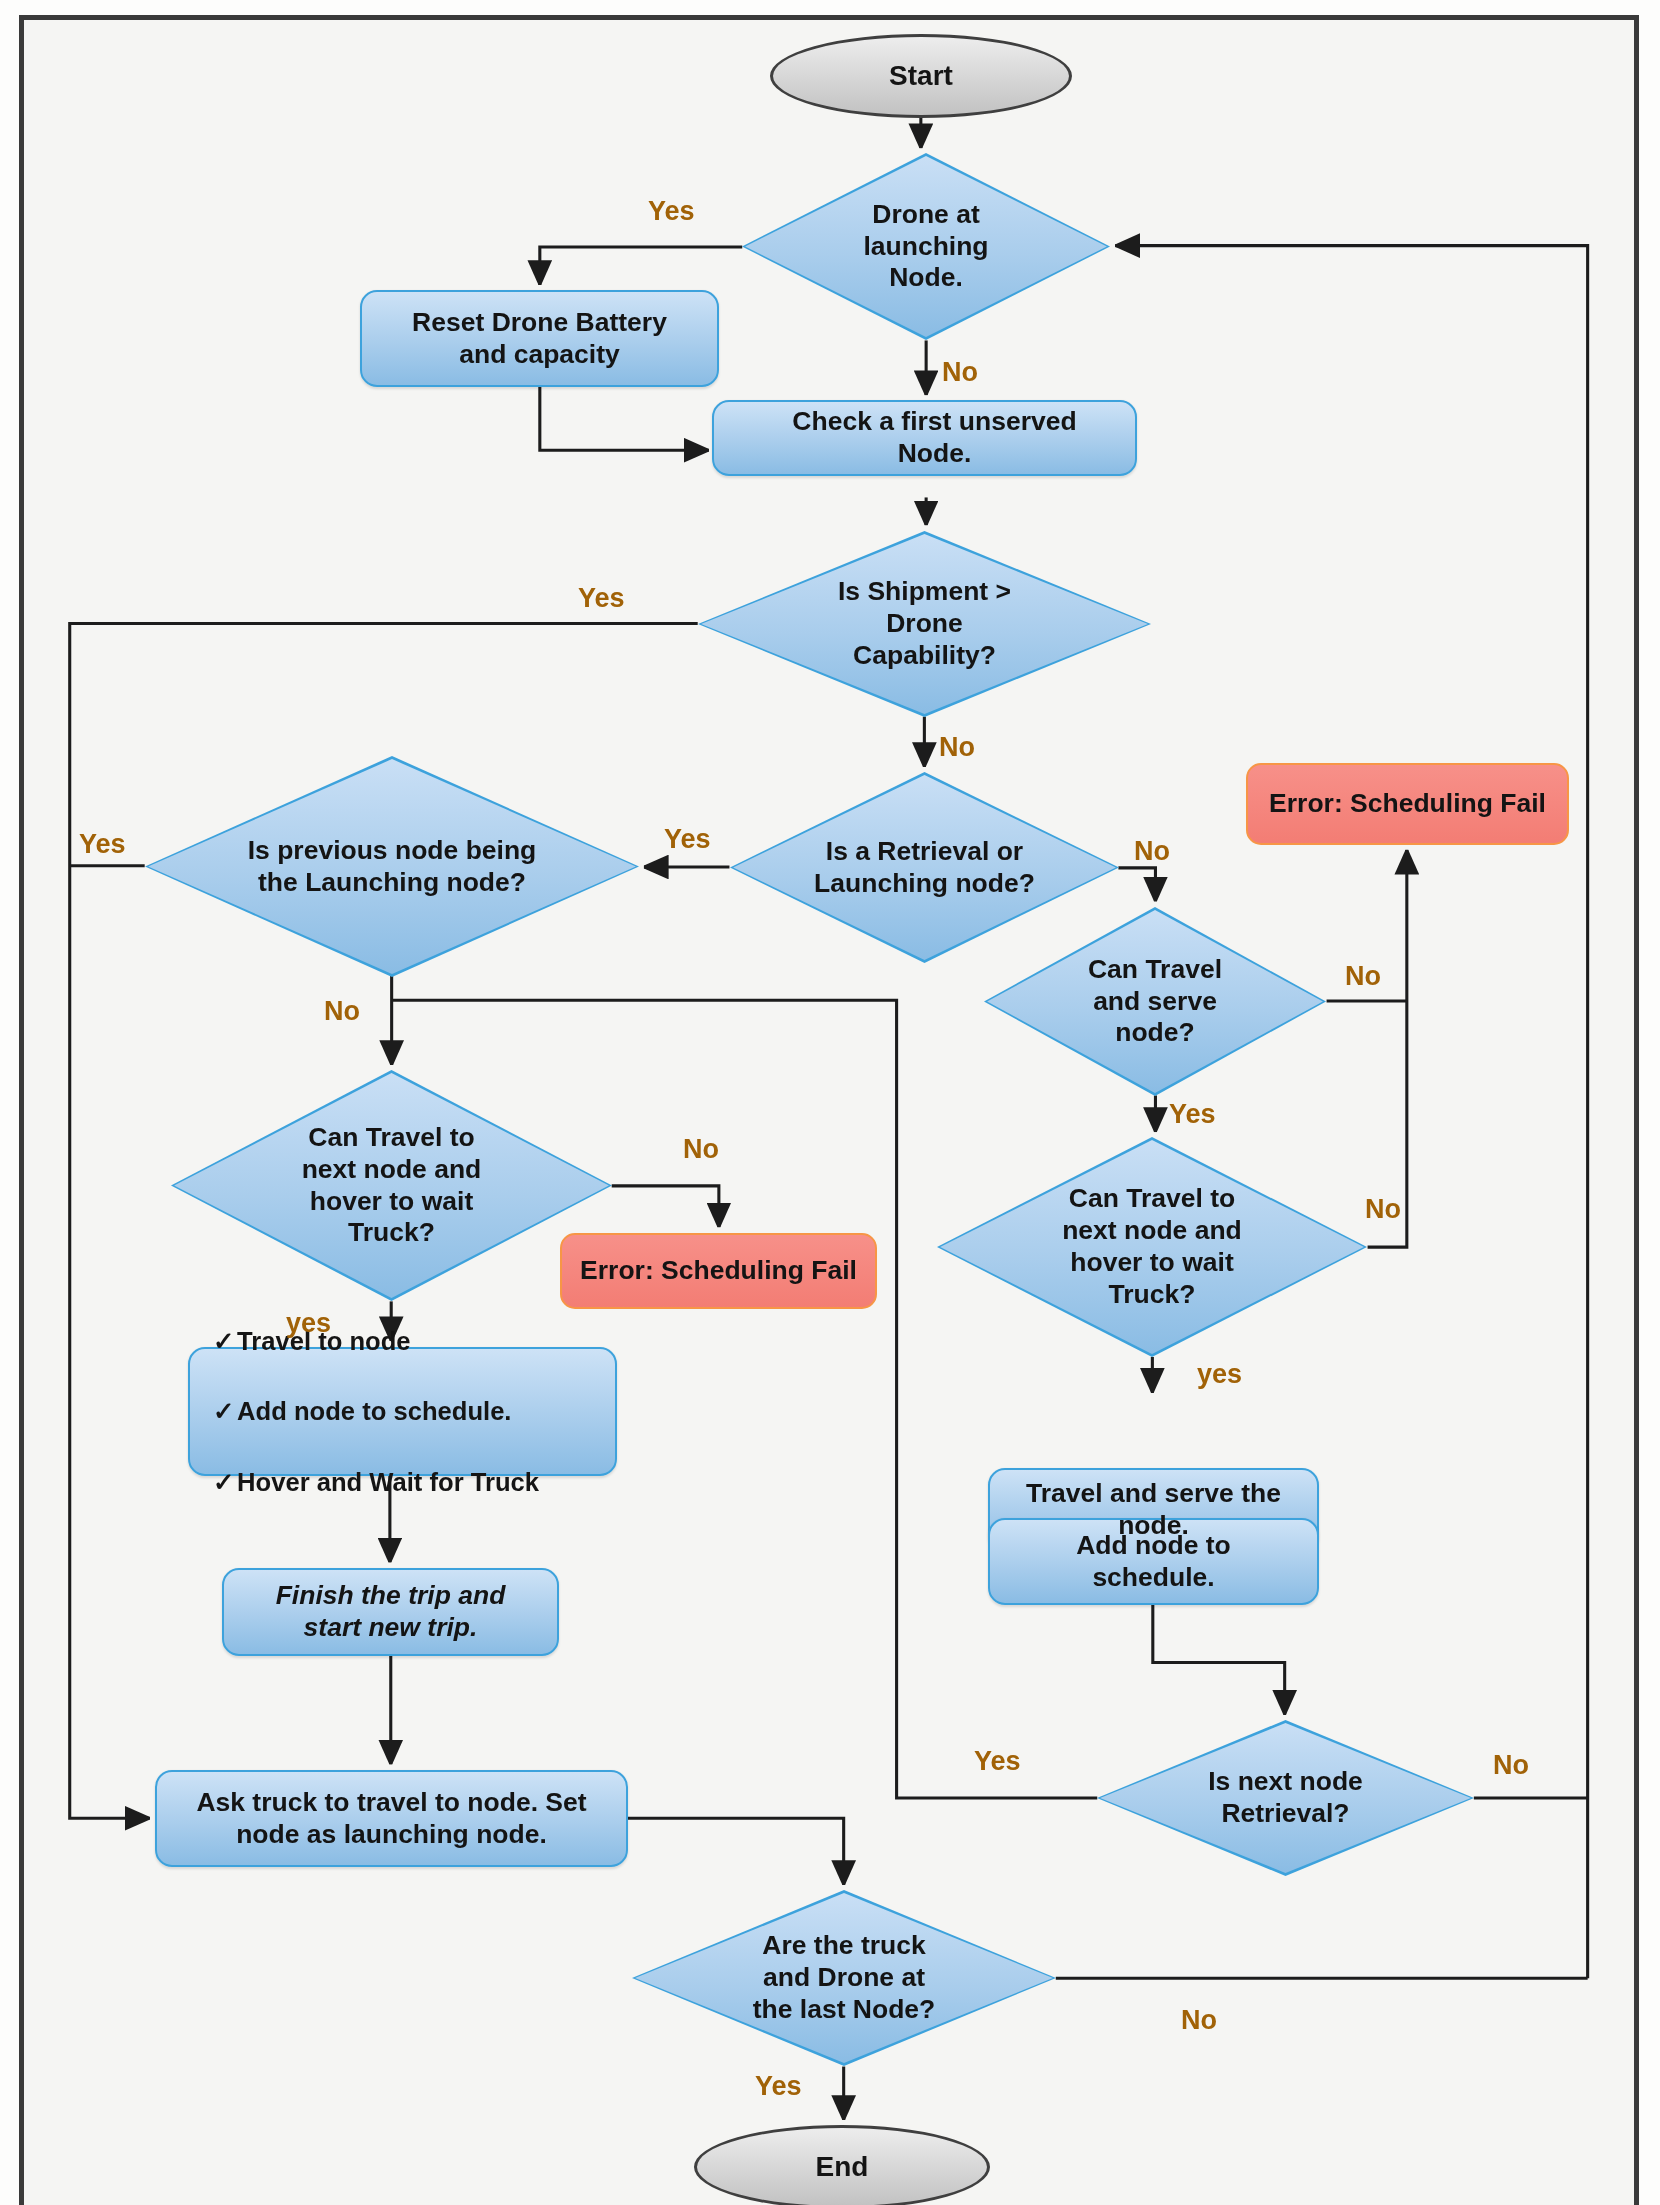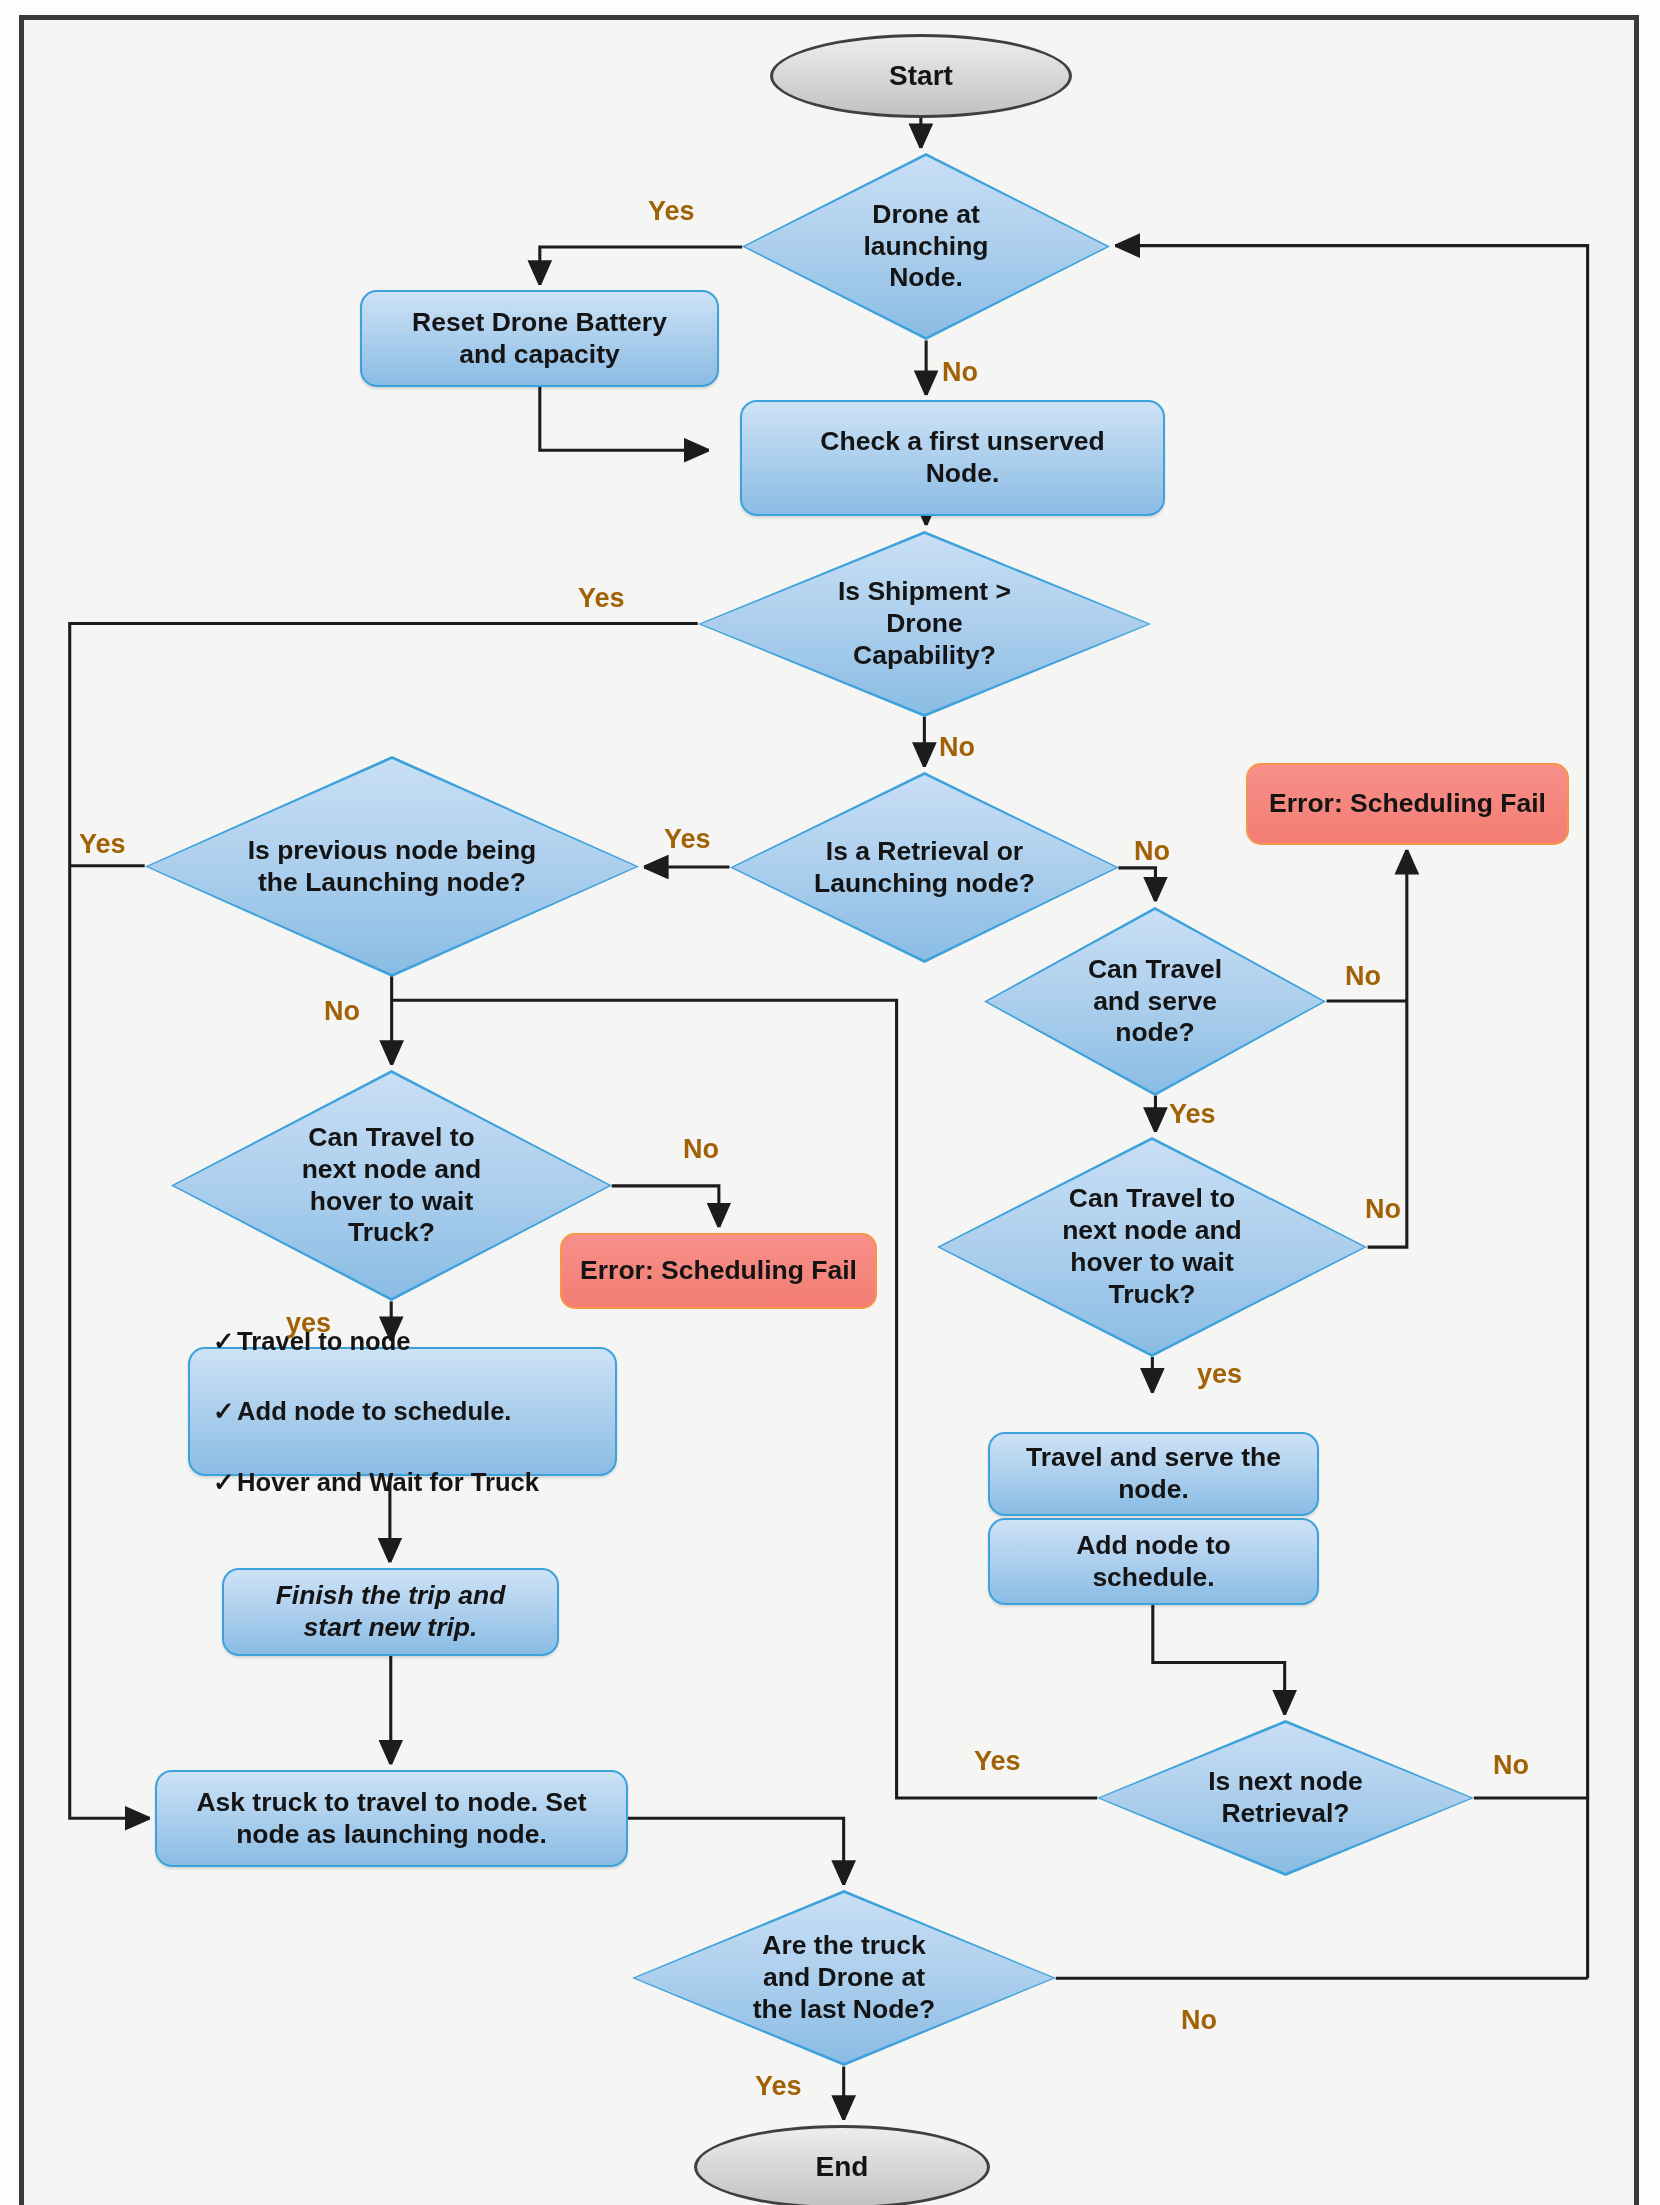--- a/index.html
+++ b/index.html
@@ -142,35 +142,35 @@
   </div>
   <div class="node diamond" style="left:632px;top:1890px;width:424px;height:176px;">
     <div class="d-border"></div>
     <div class="d-fill"></div>
     <span class="node-text" style="max-width:203px;">Are the truck and Drone at the last Node?</span>
   </div>
 
   <div class="node process" style="left:360px;top:290px;width:359px;height:97px;">
     <span class="node-text" style="max-width:282px;">Reset Drone Battery and capacity</span>
   </div>
-  <div class="node process" style="left:740px;top:400px;width:425px;height:116px;padding-left:20px;">
+  <div class="node process" style="left:712px;top:400px;width:425px;height:76px;padding-left:20px;">
     <span class="node-text" style="max-width:344px;">Check a first unserved Node.</span>
   </div>
   <div class="node process checklist" style="left:188px;top:1347px;width:429px;height:129px;gap:36px;">
     <div class="line"><span class="check">✓</span><span>Travel to node</span></div>
     <div class="line"><span class="check">✓</span><span>Add node to schedule.</span></div>
     <div class="line"><span class="check">✓</span><span>Hover and Wait for Truck</span></div>
   </div>
   <div class="node process" style="left:222px;top:1568px;width:337px;height:88px;">
     <span class="node-text" style="max-width:273px;font-style:italic;">Finish the trip and start new trip.</span>
   </div>
   <div class="node process" style="left:155px;top:1770px;width:473px;height:97px;">
     <span class="node-text" style="max-width:397px;">Ask truck to travel to node. Set node as launching node.</span>
   </div>
-  <div class="node process" style="left:988px;top:1432px;width:331px;height:84px;">
+  <div class="node process" style="left:988px;top:1468px;width:331px;height:84px;">
     <span class="node-text" style="max-width:282px;">Travel and serve the node.</span>
   </div>
   <div class="node process" style="left:988px;top:1518px;width:331px;height:87px;">
     <span class="node-text" style="max-width:185px;">Add node to schedule.</span>
   </div>
 
   <div class="node error" style="left:1246px;top:763px;width:323px;height:82px;">
     <span class="node-text" style="white-space:nowrap;">Error: Scheduling Fail</span>
   </div>
   <div class="node error" style="left:560px;top:1233px;width:317px;height:76px;">

